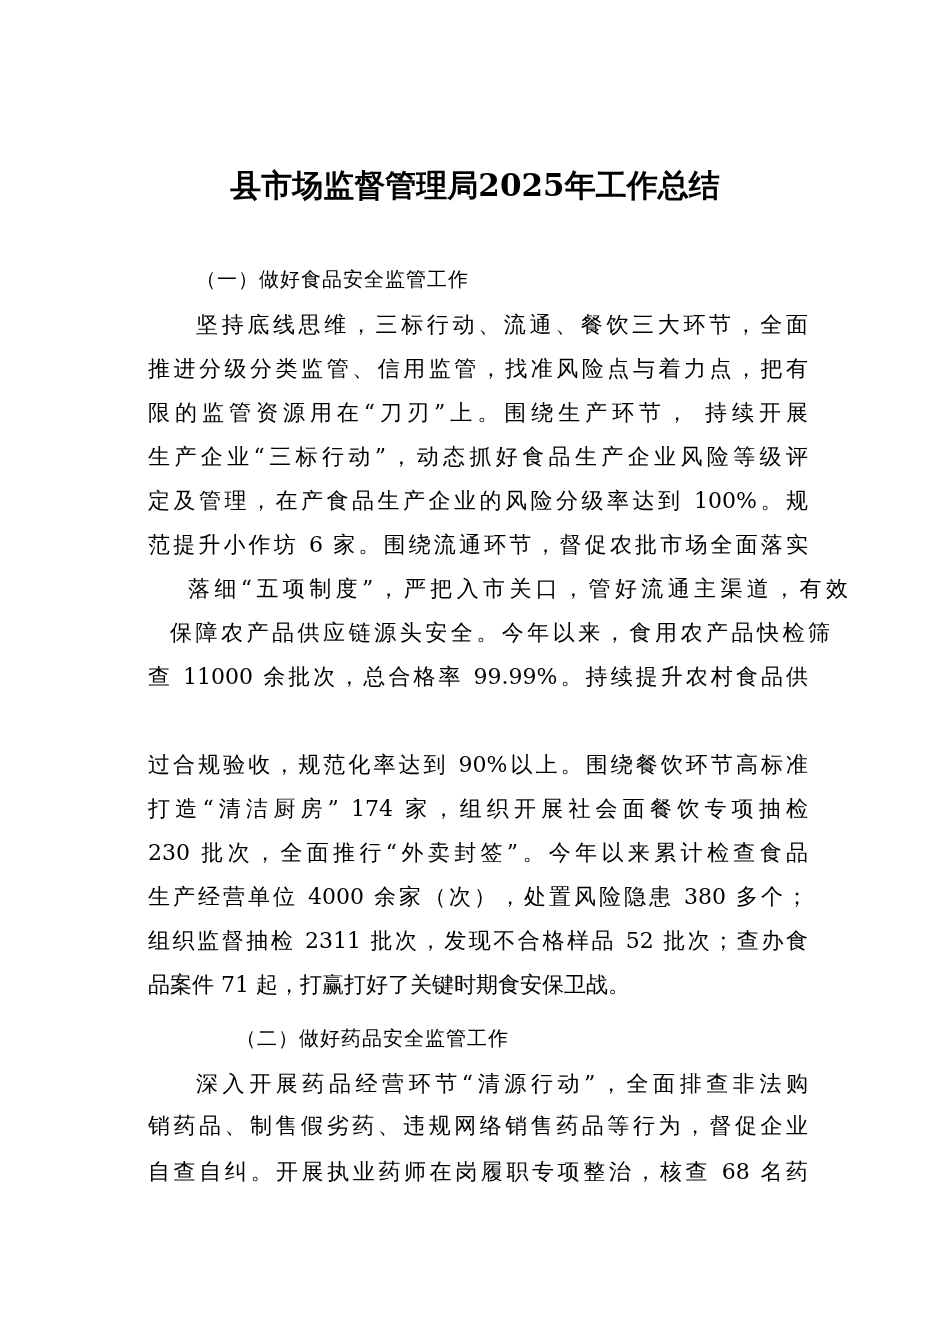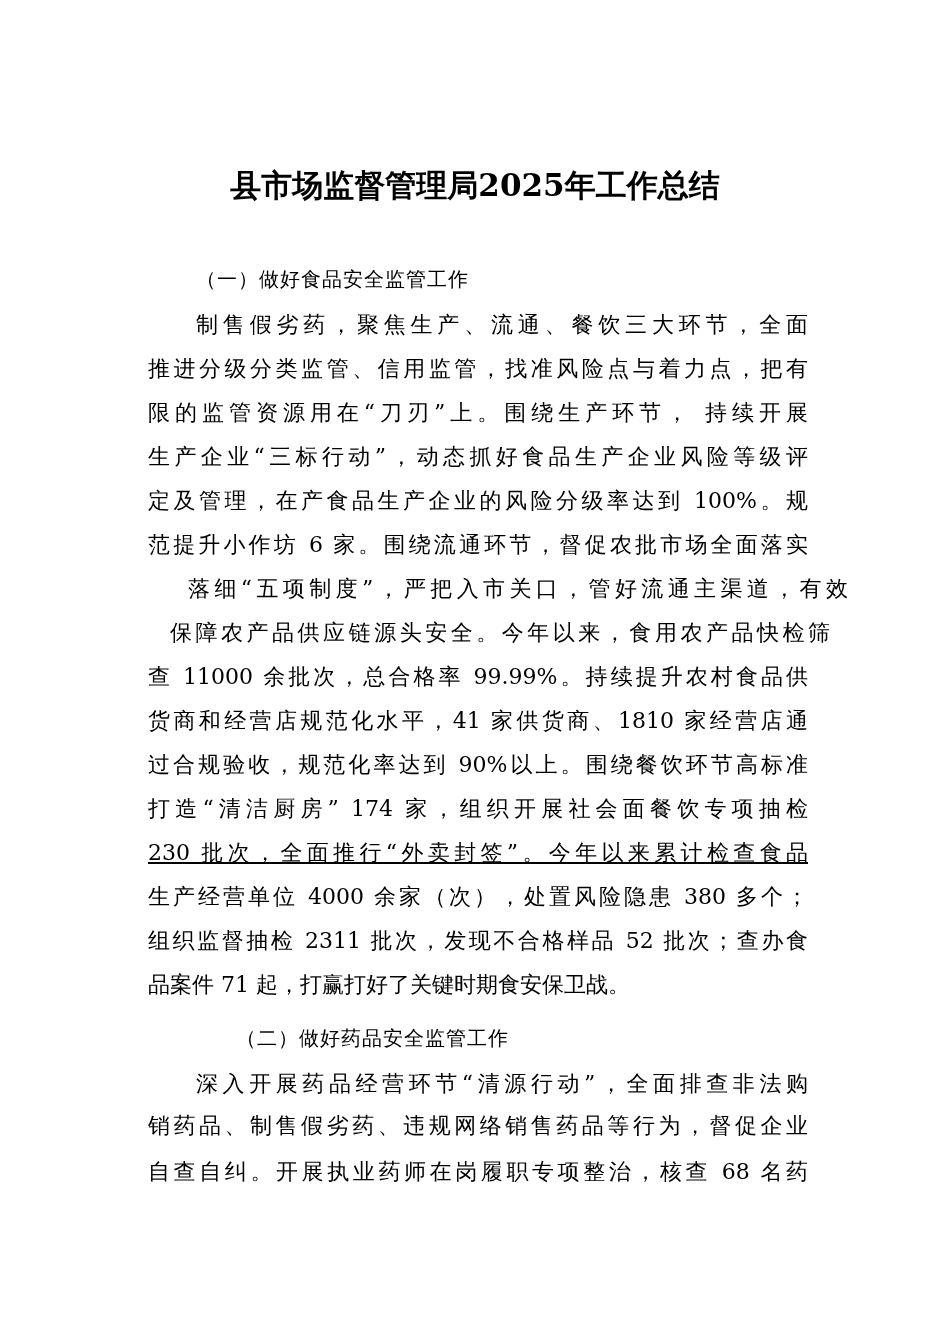--- a/index.html
+++ b/index.html
@@ -67,33 +67,32 @@
   </style>
 </head>
 <body>
 
 <div class="page">
 
   <div class="title" style="top:160px;">县市场监督管理局2025年工作总结</div>
 
   <div class="heading" style="top:259px;">（一）做好食品安全监管工作</div>
 
-  <div class="line indent" style="top:305px;">制售假劣药，聚焦生产、流通、餐饮三大环节，全面</div>
+  <div class="line indent" style="top:305px;">坚持底线思维，三标行动、流通、餐饮三大环节，全面</div>
   <div class="line" style="top:349px;">推进分级分类监管、信用监管，找准风险点与着力点，把有</div>
   <div class="line" style="top:393px;">限的监管资源用在“刀刃”上。围绕生产环节， 持续开展</div>
   <div class="line" style="top:437px;">生产企业“三标行动”，动态抓好食品生产企业风险等级评</div>
   <div class="line" style="top:481px;">定及管理，在产食品生产企业的风险分级率达到 100%。规</div>
   <div class="line" style="top:525px;">范提升小作坊 6 家。围绕流通环节，督促农批市场全面落实</div>
   <div class="line" style="top:569px;margin-left:40px;">落细“五项制度”，严把入市关口，管好流通主渠道，有效</div>
   <div class="line" style="top:613px;margin-left:22px;">保障农产品供应链源头安全。今年以来，食用农产品快检筛</div>
   <div class="line" style="top:657px;">查 11000 余批次，总合格率 99.99%。持续提升农村食品供</div>
-  <div class="line" style="top:701px;">货商和经营店规范化水平，41 家供货商、1810 家经营店通</div>
   <div class="line" style="top:745px;">过合规验收，规范化率达到 90%以上。围绕餐饮环节高标准</div>
   <div class="line" style="top:789px;">打造“清洁厨房” 174 家，组织开展社会面餐饮专项抽检</div>
-  <div class="line" style="top:833px;text-decoration:underline;">230 批次，全面推行“外卖封签”。今年以来累计检查食品</div>
+  <div class="line" style="top:833px;">230 批次，全面推行“外卖封签”。今年以来累计检查食品</div>
   <div class="line" style="top:877px;">生产经营单位 4000 余家（次），处置风险隐患 380 多个；</div>
   <div class="line" style="top:921px;">组织监督抽检 2311 批次，发现不合格样品 52 批次；查办食</div>
   <div class="line last" style="top:965px;">品案件 71 起，打赢打好了关键时期食安保卫战。</div>
 
   <div class="heading" style="top:1018px;margin-left:40px;">（二）做好药品安全监管工作</div>
 
   <div class="line indent" style="top:1064px;">深入开展药品经营环节“清源行动”，全面排查非法购</div>
   <div class="line" style="top:1108px;font-family:Liberation Mono, monospace;">销药品、制售假劣药、违规网络销售药品等行为，督促企业</div>
   <div class="line" style="top:1152px;">自查自纠。开展执业药师在岗履职专项整治，核查 68 名药</div>
 

